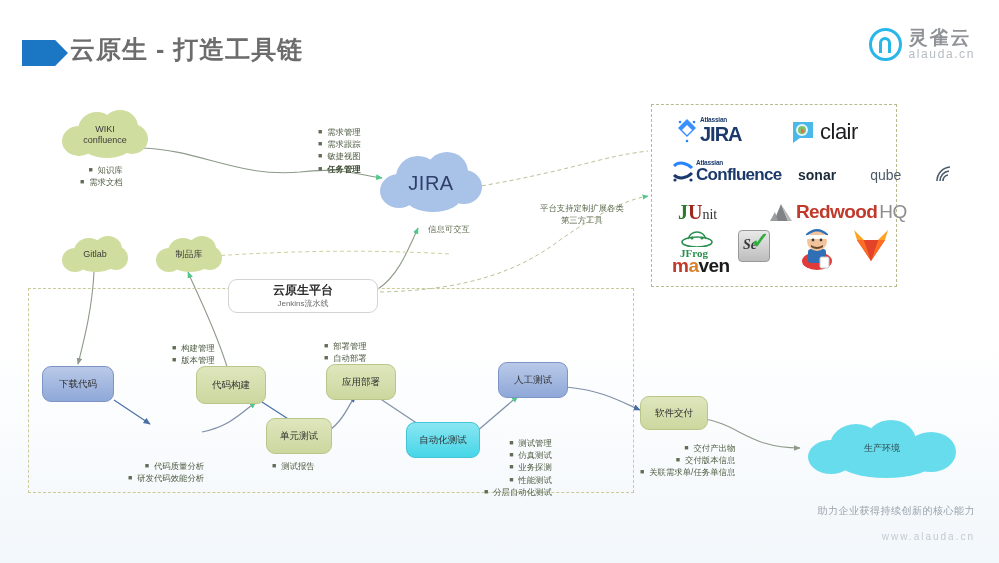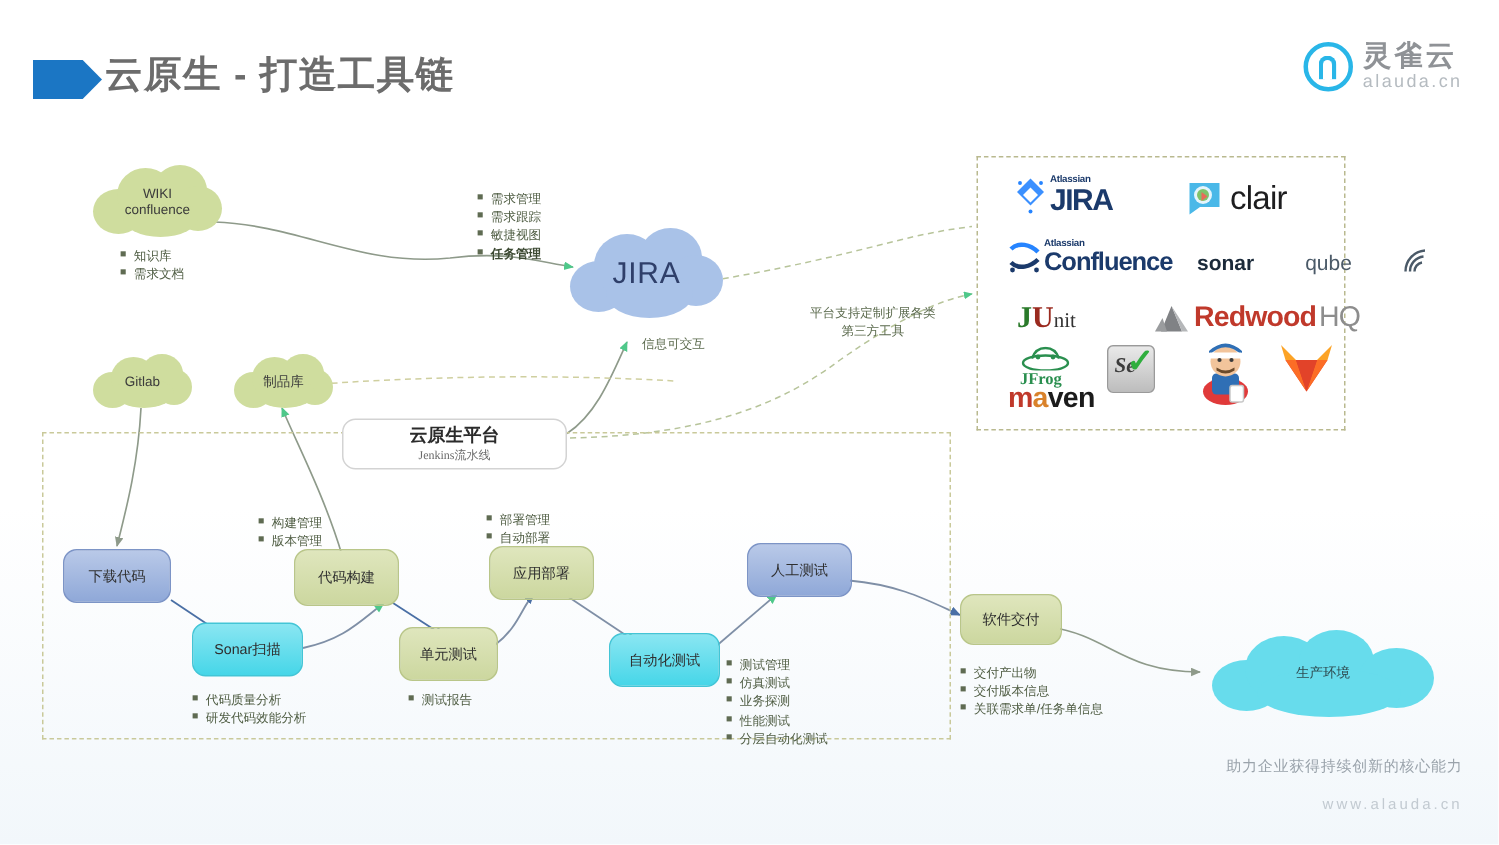--- a/index.html
+++ b/index.html
@@ -86,21 +86,21 @@
     background: linear-gradient(180deg,#8ae6f2 0%, #46d6e8 100%);
     border:1px solid #43c5d6;
   }
   .node.white {
     background:#ffffff; border:1px solid #d3d3d3;
     flex-direction:column; line-height:1.3;
   }
 
   
   .bl { position:absolute; font-size:8.4px; color:#4f5d43; line-height:1.45; }
-  .bl .row { display:flex; align-items:flex-start; gap:5px; white-space:nowrap; }
+  .bl .row { display:flex; align-items:flex-start; gap:5px; white-space:nowrap;justify-content:flex-end; }
   .bl .dot { font-size:7px; line-height:1.6; color:#5f6b52; }
   .bl .b { font-weight:bold; color:#3d4a33; }
 
   
   .dashed {
     position:absolute; box-sizing:border-box;
     border:1px dashed #c9c99a;
   }
 
   
@@ -271,30 +271,27 @@
     <div class="blob" style="left:0;top:12px;width:26px;height:24px;"></div>
     <div class="blob" style="left:12px;top:2px;width:30px;height:28px;"></div>
     <div class="blob" style="left:32px;top:0px;width:28px;height:26px;"></div>
     <div class="blob" style="left:42px;top:10px;width:24px;height:24px;"></div>
     <div class="blob" style="left:14px;top:16px;width:40px;height:20px;"></div>
     <div class="lbl">制品库</div>
   </div>
 
   <div class="node white" style="left:228px; top:279px; width:150px; height:34px;">
     <span style="font-size:12px;font-weight:bold;color:#2b2b2b;">云原生平台</span>
-    <span style="font-size:8px;color:#6a6a6a;font-family:Liberation Serif, serif;">Jenkins流水线</span>
+    <span style="font-size:8px;color:#6a6a6a;">Jenkins流水线</span>
   </div>
 
   <div class="node blue" style="left:42px; top:366px; width:72px; height:36px;">
     <span>下载代码</span>
   </div>
 
-  <div class="node cyan" style="left:128px; top:415px; width:74px; height:36px;">
-    <span>Sonar扫描</span>
-  </div>
 
   <div class="node olive" style="left:196px; top:366px; width:70px; height:38px;">
     <span>代码构建</span>
   </div>
 
   <div class="node olive" style="left:326px; top:364px; width:70px; height:36px;">
     <span>应用部署</span>
   </div>
 
   <div class="node olive" style="left:266px; top:418px; width:66px; height:36px;">

